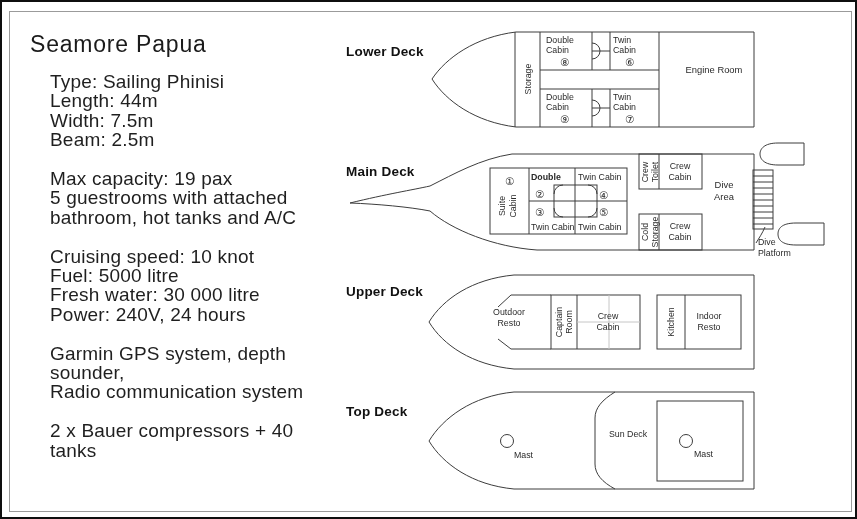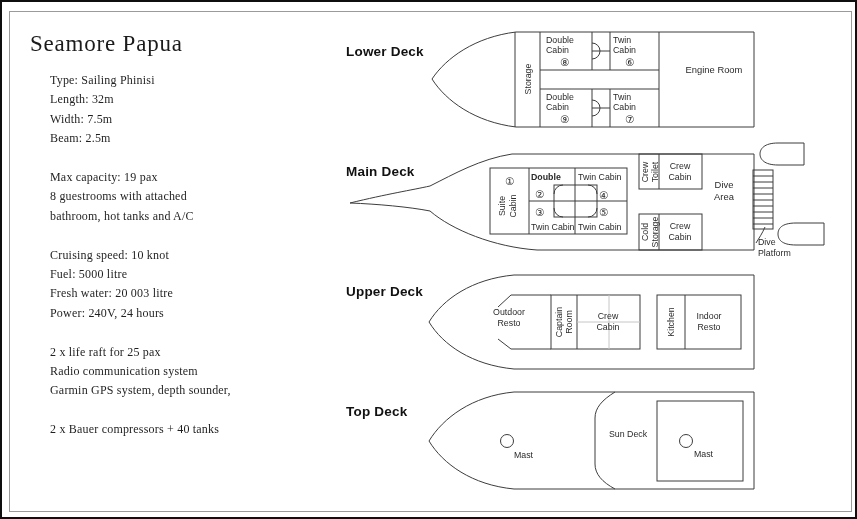--- a/index.html
+++ b/index.html
@@ -5,23 +5,23 @@
   html,body{margin:0;padding:0;background:#e8e8e8;}
   .stage{
     position:relative; width:857px; height:519px; background:#ffffff;
     font-family:"Liberation Sans",sans-serif; overflow:hidden; box-sizing:border-box;
     border:2px solid #0f0f0f;
   }
   .inner-frame{
     position:absolute; left:7px; top:9px; width:841px; height:499px;
     border:1px solid #9b9b9b; pointer-events:none;
   }
-  .left-panel{ position:absolute; left:28px; top:29px; width:310px; color:#1f1f1f;font-family:Liberation Serif, serif;}
+  .left-panel{ position:absolute; left:28px; top:29px; width:310px; color:#1f1f1f;}
   .boat-title{ font-size:23px; letter-spacing:0.8px; color:#1b1b1b; }
-  .specs{ margin:14px 0 8px 20px; font-size:12px; line-height:19.4px; letter-spacing:0.2px; }
+  .specs{ margin:14px 0 8px 20px; font-size:19px; line-height:19.4px; letter-spacing:0.2px; }
   .spec-group{ margin-bottom:19.4px; }
   svg.plans{ position:absolute; left:0; top:0; }
   .ln{ fill:none; stroke:#3d3d3d; stroke-width:1; }
   .ln-light{ fill:none; stroke:#c6c6c6; stroke-width:1; }
   svg text{ fill:#2a2a2a; font-family:"Liberation Sans",sans-serif; font-size:8.8px; }
   .deck-title{ font-size:13.5px; font-weight:bold; fill:#111111; letter-spacing:0.2px; }
   .vtext{ text-anchor:middle; dominant-baseline:central; }
   .ctext{ text-anchor:middle; }
   .num{ font-size:10.5px; text-anchor:middle; font-family:"DejaVu Sans",sans-serif; }
   .big{ font-size:9.4px; }
@@ -31,39 +31,38 @@
 <body>
 
 <div class="stage">
   <div class="inner-frame"></div>
 
   <div class="left-panel">
     <div class="boat-title">Seamore Papua</div>
     <div class="specs">
       <div class="spec-group">
         <div>Type: Sailing Phinisi</div>
-        <div>Length: 32m</div>
+        <div>Length: 44m</div>
         <div>Width: 7.5m</div>
         <div>Beam: 2.5m</div>
       </div>
       <div class="spec-group">
         <div>Max capacity: 19 pax</div>
-        <div>8 guestrooms with attached</div>
+        <div>5 guestrooms with attached</div>
         <div>bathroom, hot tanks and A/C</div>
       </div>
       <div class="spec-group">
         <div>Cruising speed: 10 knot</div>
         <div>Fuel: 5000 litre</div>
-        <div>Fresh water: 20 003 litre</div>
+        <div>Fresh water: 30 000 litre</div>
         <div>Power: 240V, 24 hours</div>
       </div>
       <div class="spec-group">
-        <div>2 x life raft for 25 pax</div>
+        <div>Garmin GPS system, depth sounder,</div>
         <div>Radio communication system</div>
-        <div>Garmin GPS system, depth sounder,</div>
       </div>
       <div class="spec-group">
         <div>2 x Bauer compressors + 40 tanks</div>
       </div>
     </div>
   </div>
 
   <svg class="plans" width="857" height="519" viewBox="0 0 857 519">
 
     <g>

